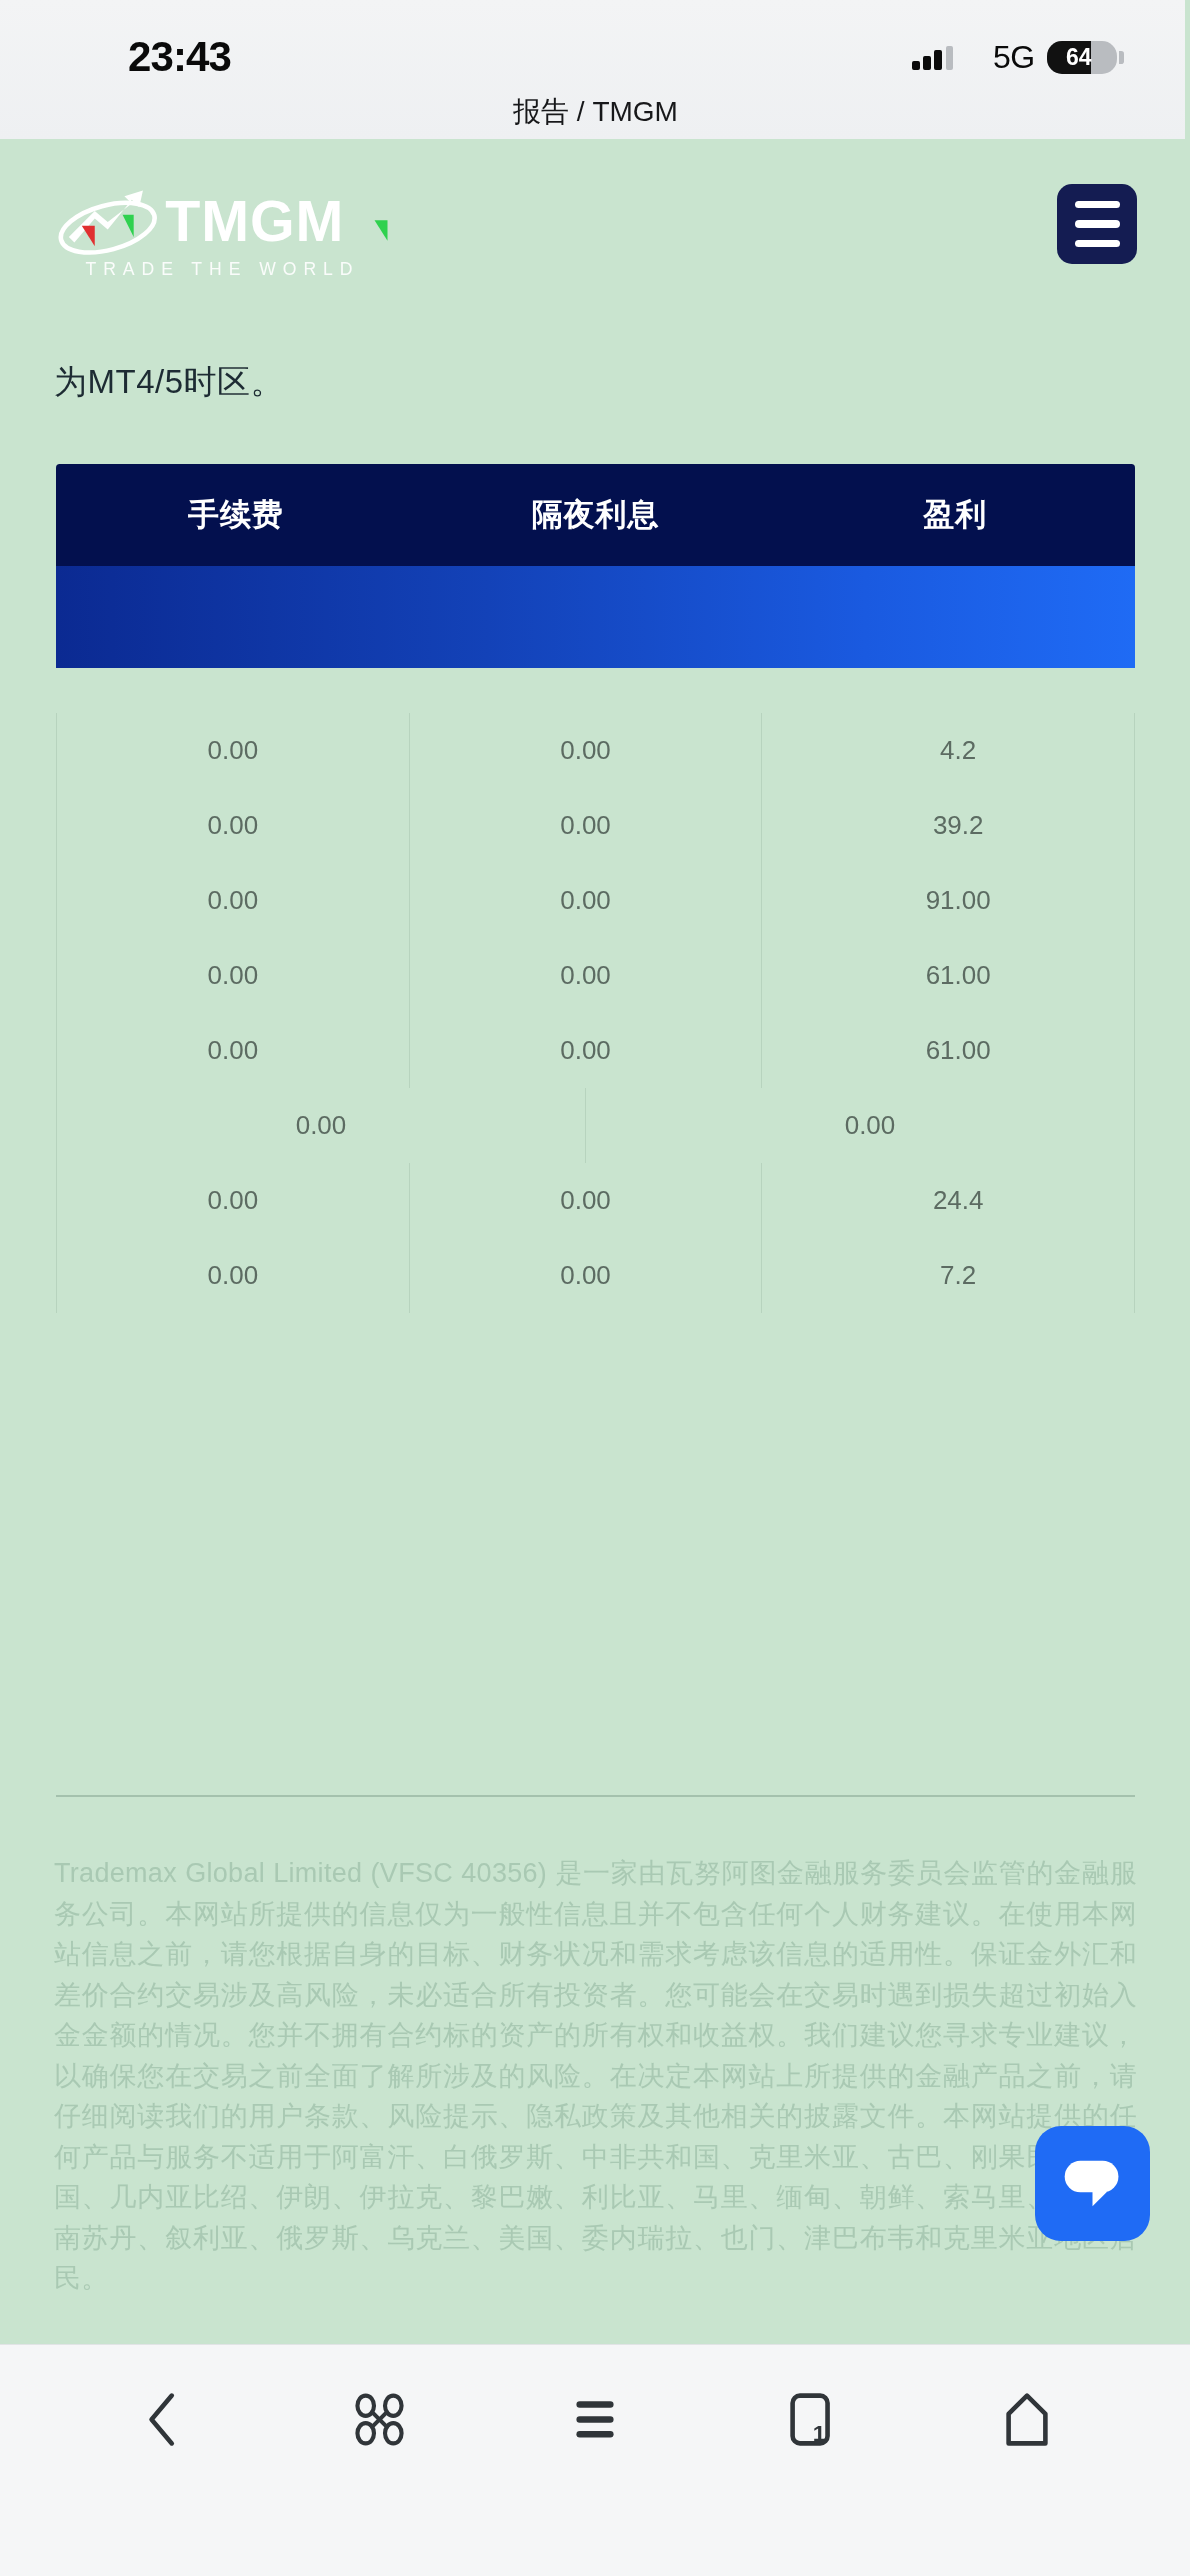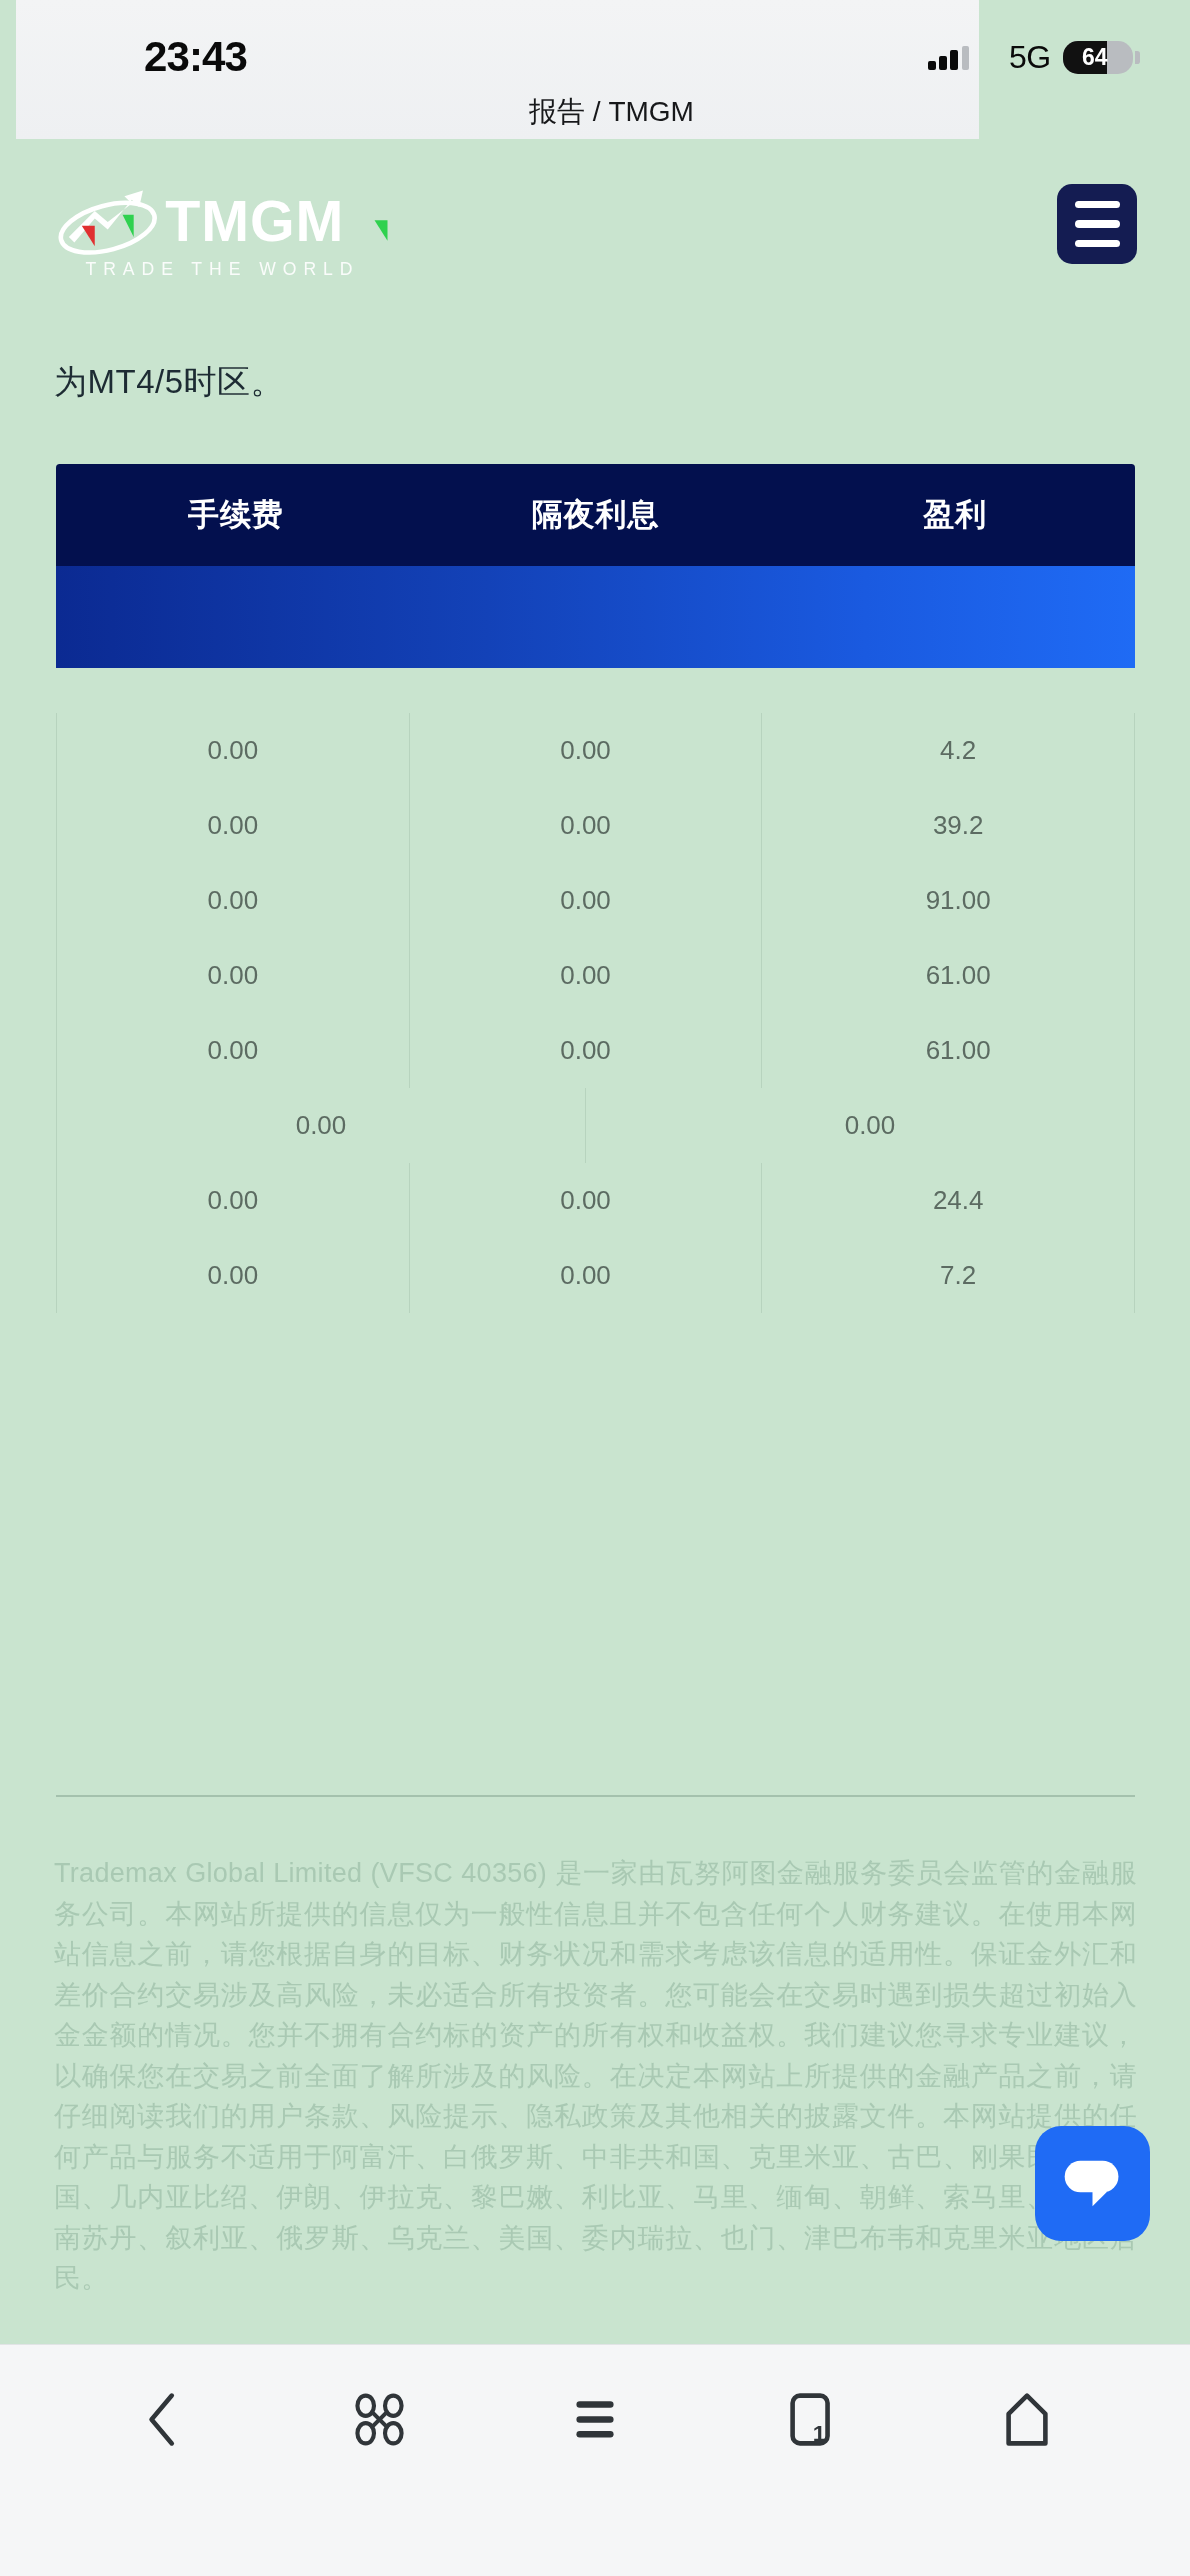--- a/index.html
+++ b/index.html
@@ -5,21 +5,21 @@
   * { margin:0; padding:0; box-sizing:border-box; }
   html, body {
     width:1191px; height:2576px;
     font-family:"Liberation Sans","DejaVu Sans",sans-serif;
     overflow:hidden;
   }
   body { background:#c9e4cf; position:relative; }
 
   
   .browser-top{
-    position:absolute; top:0; left:16px; width:963px; height:139px;
+    position:absolute; top:0; left:0; width:1185px; height:139px;
     background:linear-gradient(180deg,#f3f4f5 0%,#eef0f2 100%);
   }
   .statusbar{
     position:absolute; top:0; left:0; width:1191px; height:91px;
   }
   .clock{
     position:absolute; left:128px; top:33px;
     font-size:42px; font-weight:700; color:#0a0a0a;
     letter-spacing:-0.9px;
   }

